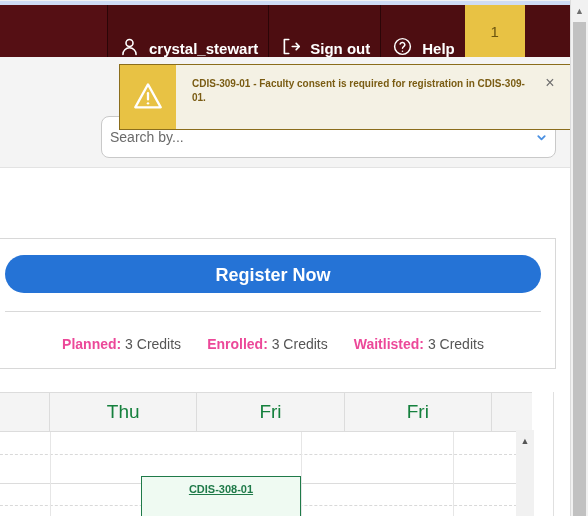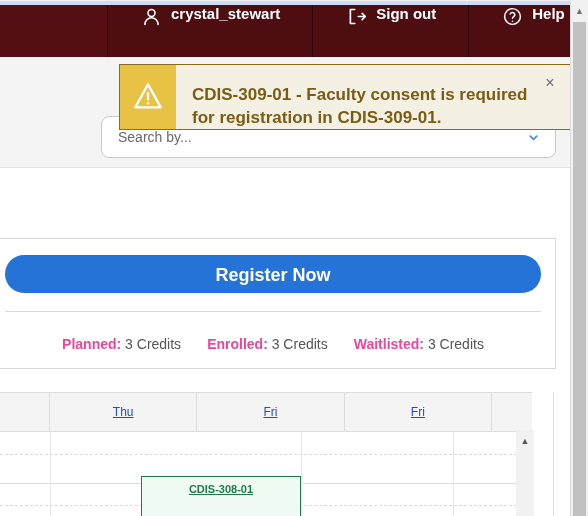--- a/index.html
+++ b/index.html
@@ -15,22 +15,22 @@
   .top-strip{position:absolute;left:0;top:0;width:588px;height:5px;background:#cfdcf5;}
   .top-strip .edge{position:absolute;left:0;top:0;width:588px;height:1px;background:#f2f2f2;}
 
   
   .header-bar{
     position:absolute;left:0;top:5px;width:571px;height:52px;
     background:#4d0d11;display:flex;align-items:stretch;
   }
   .hb-spacer{width:107px;flex:0 0 auto;background:#550f14;}
   .hb-item{
-    display:flex;align-items:flex-start;gap:9px;
-    padding:0 32px;color:#ffffff;font-size:15px;font-weight:bold;
+    display:flex;align-items:flex-end;gap:9px;
+    padding:0 10px;color:#ffffff;font-size:15px;font-weight:bold;
     border-left:1px solid #2b0507;box-sizing:border-box;
     white-space:nowrap;
   }
   .hb-item .ico{display:flex;align-items:center;justify-content:center;width:22px;height:22px;flex:0 0 auto;}
   .hb-badge{
     width:60px;flex:0 0 auto;background:#e8c244;color:#6b5410;
     display:flex;align-items:center;justify-content:center;
     font-size:15px;
   }
   
@@ -42,21 +42,21 @@
   }
 
   
   .gray-band{position:absolute;left:0;top:57px;width:571px;height:110px;background:#f4f4f4;border-bottom:1px solid #e3e3e3;}
   .white-band{position:absolute;left:0;top:168px;width:571px;height:348px;background:#ffffff;}
 
   
   .search-wrap{
     position:absolute;left:101px;top:116px;width:455px;height:42px;
     background:#ffffff;border:1px solid #c9c9c9;border-radius:8px;box-sizing:border-box;
-    display:flex;align-items:center;padding:0 16px;
+    display:flex;align-items:center;padding:0 8px;
   }
   .search-wrap .ph{color:#6a6a6a;font-size:14px;flex:1;overflow:hidden;white-space:nowrap;}
   .search-caret{width:12px;height:12px;flex:0 0 auto;color:#4a90e2;display:flex;align-items:center;justify-content:center;}
 
   
   .card{
     position:absolute;left:-10px;top:238px;width:566px;
     background:#ffffff;border:1px solid #d8d8d8;border-top:1px solid #d8d8d8;
     box-sizing:border-box;
   }
@@ -72,21 +72,21 @@
     display:flex;justify-content:center;gap:26px;
     padding:24px 0 16px 0;font-size:14px;color:#555;white-space:nowrap;
   }
   .credits-row b{color:#ec4899;}
 
   
   .calendar{position:absolute;left:-40px;top:392px;width:572px;}
   .cal-head{display:flex;height:38px;background:#f4f4f4;border-top:1px solid #dcdcdc;border-bottom:1px solid #dcdcdc;}
   .cal-head .cell{
     flex:1 1 0;display:flex;align-items:center;justify-content:center;
-    font-size:12px;color:#1d4ed8;border-right:1px solid #dcdcdc;box-sizing:border-box;text-decoration:underline;
+    font-size:19px;color:#15803d;border-right:1px solid #dcdcdc;box-sizing:border-box;
   }
   .cal-head .cell.first{flex:0 0 90px;}
   .cal-head .cell.last{flex:0 0 40px;border-right:none;}
   .cal-body{position:relative;height:86px;background:#ffffff;overflow:hidden;}
   .hline{position:absolute;left:0;right:0;height:0;border-top:1px solid #dcdcdc;}
   .hline.dash{border-top:1px dashed #d9d9d9;}
   .vline{position:absolute;top:0;bottom:0;width:0;border-left:1px solid #e6e6e6;}
 
   .event{
     position:absolute;left:181px;top:44px;width:160px;height:46px;
@@ -111,22 +111,22 @@
   .alert{
     position:absolute;left:119px;top:64px;width:452px;height:66px;
     background:#f4f1e4;border:1px solid #8a6d1c;box-sizing:border-box;
     display:flex;align-items:stretch;overflow:hidden;
   }
   .alert .icon-panel{
     width:56px;flex:0 0 auto;background:#e8c244;
     display:flex;align-items:center;justify-content:center;
   }
   .alert .msg{
-    flex:1;padding:19px 34px 12px 16px;
-    font-size:17px;font-weight:bold;color:#7a5c13;line-height:1.35;
+    flex:1;padding:12px 34px 12px 16px;
+    font-size:10px;font-weight:bold;color:#7a5c13;line-height:1.35;
   }
   .alert .close{
     position:absolute;right:8px;top:6px;width:24px;height:24px;
     display:flex;align-items:center;justify-content:center;
     color:#6f6f6f;font-size:16px;cursor:pointer;background:transparent;border:none;
     font-family:inherit;
   }
 </style>
 </head>
 <body>

